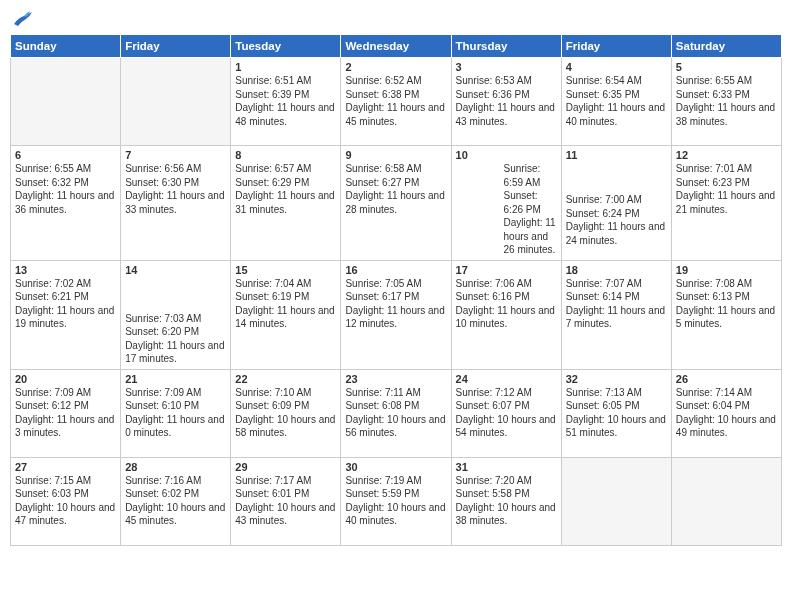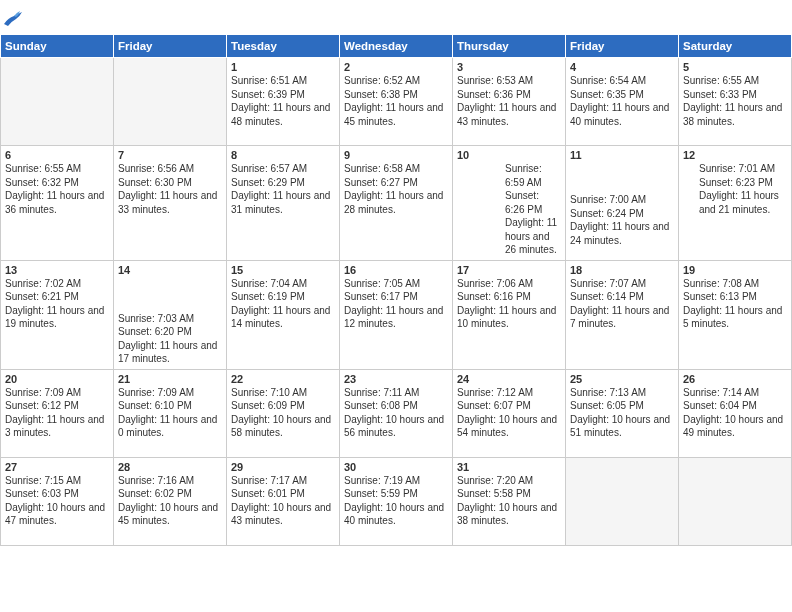--- a/index.html
+++ b/index.html
@@ -6,21 +6,21 @@
     body {
       width: 792px;
       height: 612px;
       font-family: Arial, sans-serif;
       background: #fff;
       overflow: hidden;
     }
     .page {
       width: 792px;
       height: 504px;
-      padding: 10px 0;
+      padding: 10px 10px;
     }
     .header {
       display: flex;
       justify-content: space-between;
       align-items: flex-start;
       margin-bottom: 6px;
     }
     .logo {
       display: flex;
       flex-direction: column;
@@ -196,21 +196,21 @@
 Daylight: 11 hours and 26 minutes.</div>
           </td>
           <td>
             <span class="day-num">11</span>
             <div class="cell-text" style="white-space: pre-line; margin-top: 32px;">Sunrise: 7:00 AM
 Sunset: 6:24 PM
 Daylight: 11 hours and 24 minutes.</div>
           </td>
           <td>
             <span class="day-num">12</span>
-            <div class="cell-text" style="white-space: pre-line; margin-left: 16px;">Sunrise: 7:01 AM
+            <div class="cell-text" style="white-space: pre-line;">Sunrise: 7:01 AM
 Sunset: 6:23 PM
 Daylight: 11 hours and 21 minutes.</div>
           </td>
         </tr>
         <tr>
           <td>
             <span class="day-num">13</span>
             <div class="cell-text" style="white-space: pre-line;">Sunrise: 7:02 AM
 Sunset: 6:21 PM
 Daylight: 11 hours and 19 minutes.</div>
@@ -277,21 +277,21 @@
 Sunset: 6:08 PM
 Daylight: 10 hours and 56 minutes.</div>
           </td>
           <td>
             <span class="day-num">24</span>
             <div class="cell-text" style="white-space: pre-line;">Sunrise: 7:12 AM
 Sunset: 6:07 PM
 Daylight: 10 hours and 54 minutes.</div>
           </td>
           <td>
-            <span class="day-num">25</span>
+            <span class="day-num">32</span>
             <div class="cell-text" style="white-space: pre-line;">Sunrise: 7:13 AM
 Sunset: 6:05 PM
 Daylight: 10 hours and 51 minutes.</div>
           </td>
           <td>
             <span class="day-num">26</span>
             <div class="cell-text" style="white-space: pre-line;">Sunrise: 7:14 AM
 Sunset: 6:04 PM
 Daylight: 10 hours and 49 minutes.</div>
           </td>

